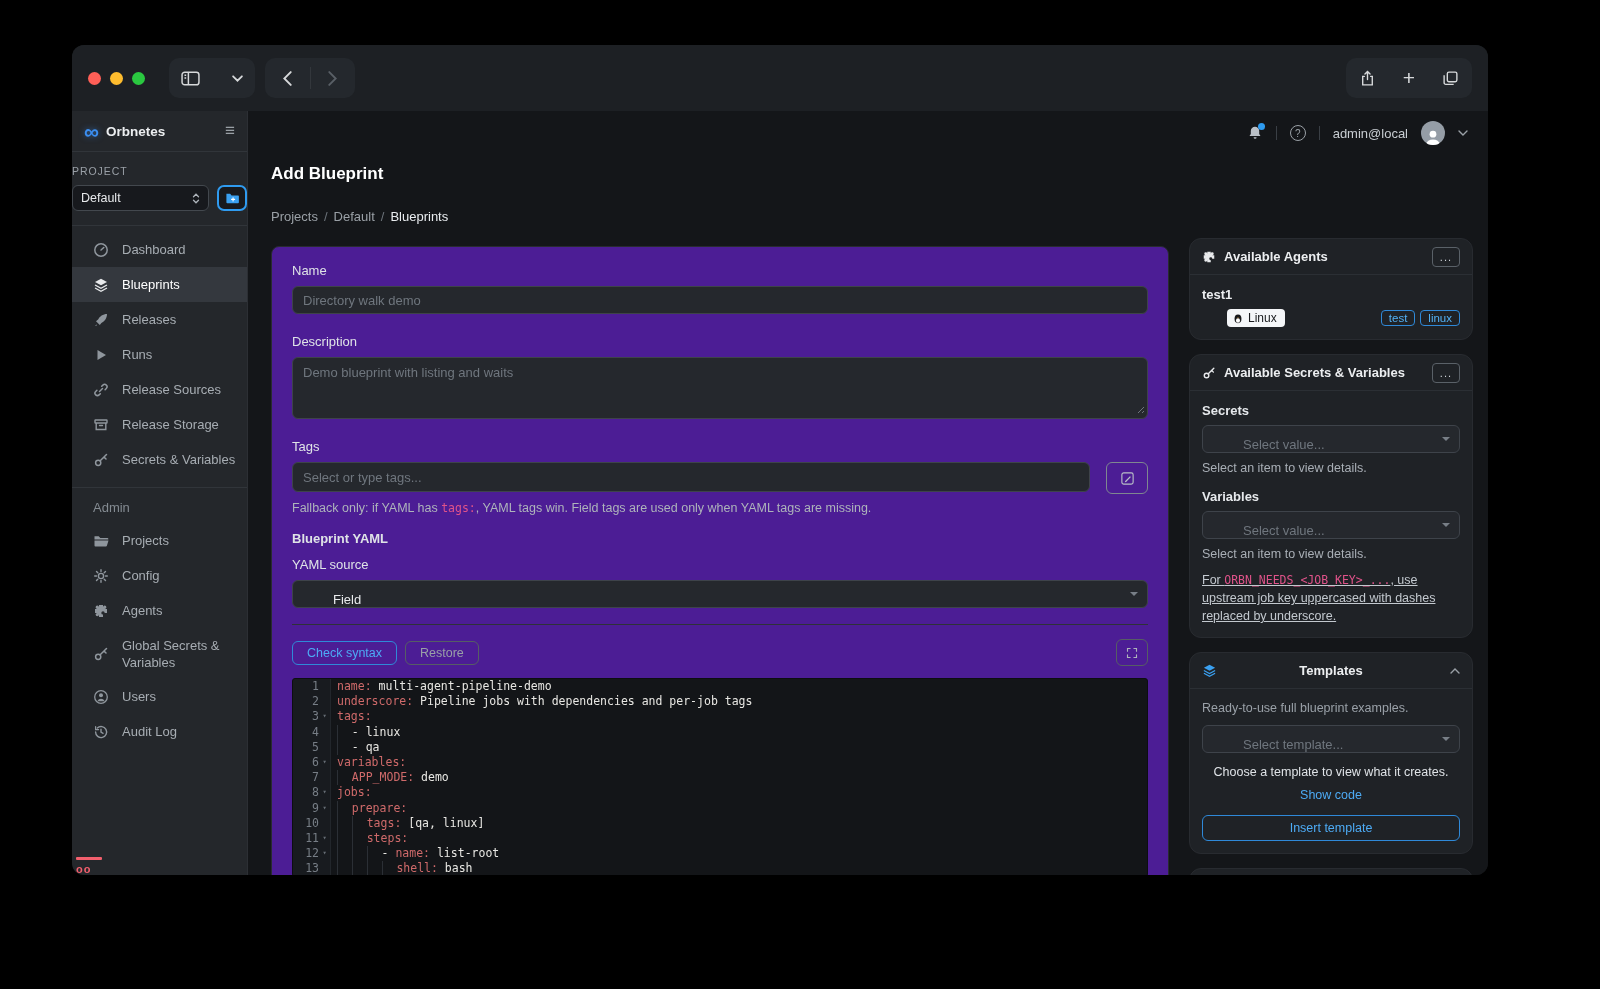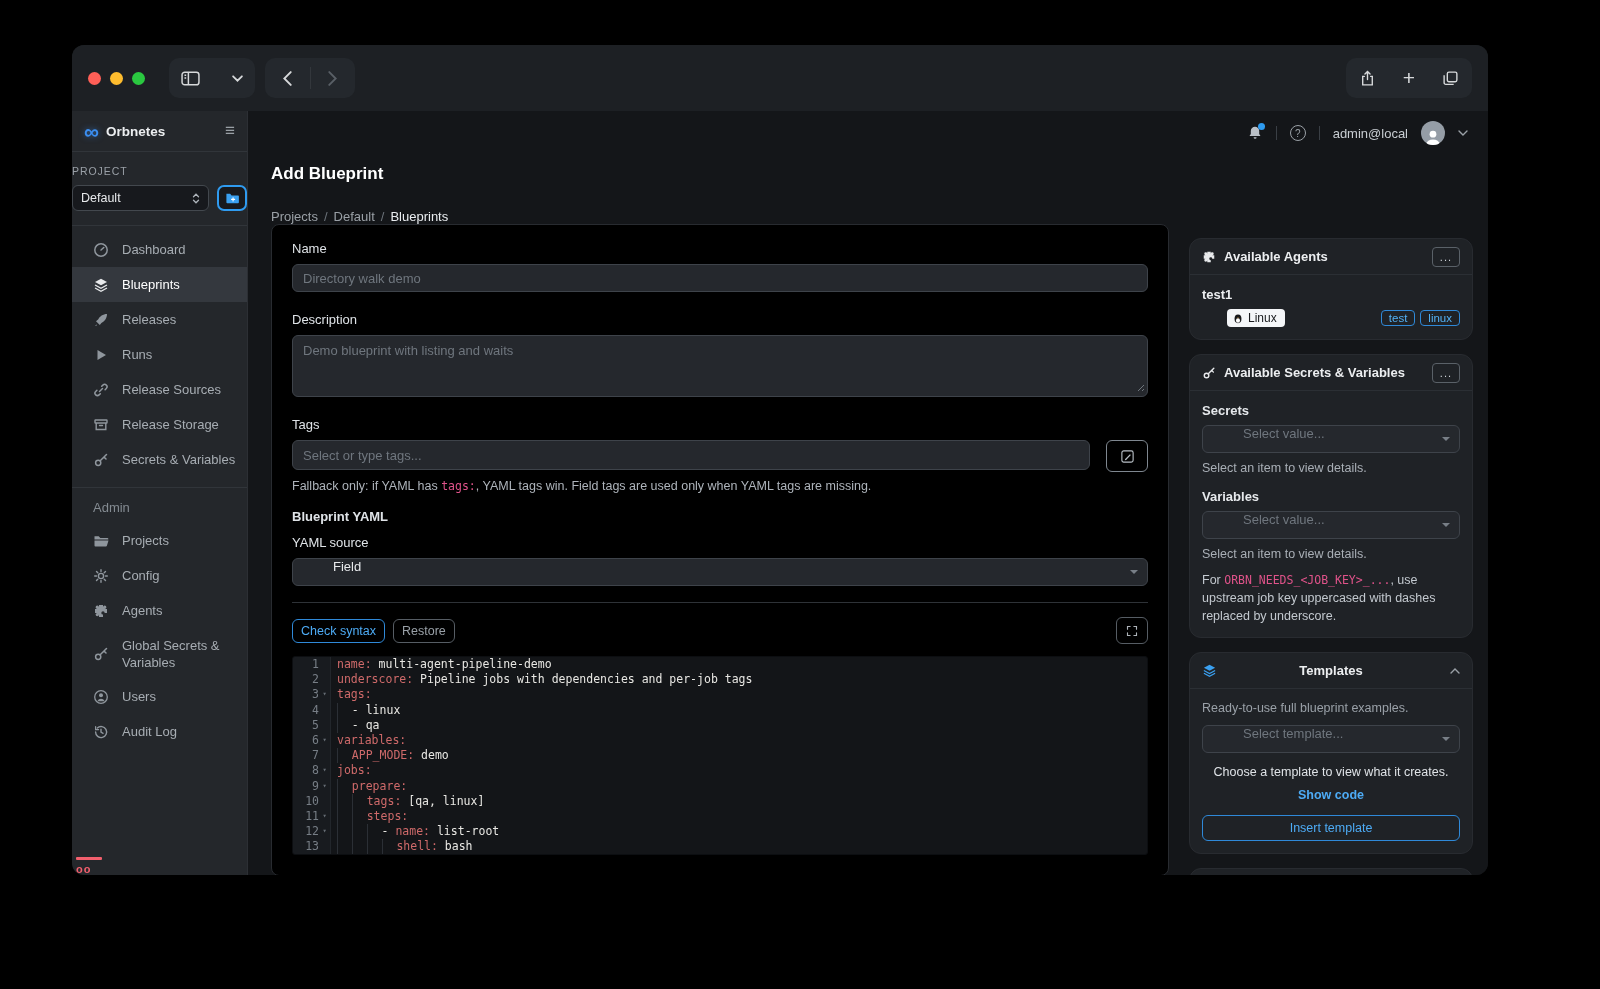--- a/index.html
+++ b/index.html
@@ -62,46 +62,46 @@
   .help-c{width:16px;height:16px;border:1.4px solid #9aa0a6;border-radius:50%;font-size:10px;color:#9aa0a6;
     display:flex;align-items:center;justify-content:center;box-sizing:border-box;}
   .ub-user{font-size:13px;color:#c8cdd2;}
   .avatar{width:24px;height:24px;border-radius:50%;background:#959da6;display:flex;align-items:flex-end;justify-content:center;overflow:hidden;}
   .content{flex:1;display:flex;gap:20px;padding:0 15px 0 23px;min-height:0;}
   .form-col{flex:1;min-width:0;}
   .page-title{color:#fff;font-size:17px;font-weight:700;margin-top:9px;}
   .crumbs{margin-top:25px;font-size:13px;color:#9aa0a6;}
   .crumbs .sep{margin:0 6px;color:#6c737a;}
   .crumbs .cur{color:#e9ecef;}
-  .card{background:#000000;border:1px solid #282b30;border-radius:8px;padding:16px 20px 20px;}
+  .card{margin-top:22px;background:#4c1d95;border:1px solid #282b30;border-radius:8px;padding:16px 20px 20px;}
   .f-label{color:#dfe3e7;font-size:13px;margin-bottom:8px;}
   .f-label.b{font-weight:700;}
   .inp{width:100%;box-sizing:border-box;background:#25282d;border:1px solid #3e434a;border-radius:6px;
     color:#e8eaec;font-family:"Liberation Sans",sans-serif;font-size:13px;padding:0 10px;height:28px;outline:none;}
   .inp::placeholder,textarea.inp::placeholder{color:#6f767e;}
   textarea.inp{height:62px;padding:7px 10px;resize:none;display:block;}
   .ta-wrap{position:relative;}
   .ta-grip{position:absolute;right:4px;bottom:6px;width:9px;height:9px;
     background:repeating-linear-gradient(135deg,transparent 0 2px,#6f767d 2px 3px);
     clip-path:polygon(100% 0,100% 100%,0 100%);}
   .gap20{height:20px;}.gap16{height:16px;}
   .tags-row{display:flex;gap:16px;}
   .tags-row .inp{flex:1;}
   .tag-edit{width:40px;height:30px;flex:none;border:1px solid #7f8790;border-radius:6px;background:transparent;
     color:#b9c0c7;display:flex;align-items:center;justify-content:center;}
   .help{margin-top:7px;font-size:12.5px;color:#aeb4bb;}
   .codep{font-family:"DejaVu Sans Mono",monospace;font-size:11.5px;color:#e0538a;}
   .sel{position:relative;}
-  .sel .inp{display:flex;align-items:flex-start;color:#e8eaec;padding-left:40px;}
+  .sel .inp{display:flex;align-items:flex-end;color:#e8eaec;padding-left:40px;}
   .sel .ph{color:#6f767e;}
   .sel::after{content:"";position:absolute;right:10px;top:50%;margin-top:-2px;border:4px solid transparent;
     border-top-color:#787f87;}
   .hr{border-top:1px solid #2e3237;margin:16px 0 14px;}
   .btn-row{display:flex;align-items:center;gap:8px;margin-bottom:12px;}
-  .btn{font-size:12.5px;border-radius:6px;padding:4px 8px;background:transparent;border:1px solid;}
+  .btn{font-size:12.5px;border-radius:6px;padding:4px 14px;background:transparent;border:1px solid;}
   .btn.blue{color:#4dabf5;border-color:#2f89d8;}
   .btn.gray{color:#99a0a7;border-color:#565d64;}
   .exp-btn{margin-left:auto;width:30px;height:25px;border:1px solid #565d64;border-radius:6px;
     display:flex;align-items:center;justify-content:center;color:#aeb4ba;}
   
   .editor{border:1px solid #0c0e11;background:#131518;font-family:"DejaVu Sans Mono",monospace;
     font-size:11.5px;border-radius:3px;overflow:hidden;}
   .ed-row{display:flex;height:15.2px;line-height:15.2px;}
   .ed-gut{width:38px;flex:none;background:#181b1f;color:#777e86;display:flex;border-right:1px solid #22262b;box-sizing:border-box;}
   .ed-num{flex:1;text-align:right;}
@@ -121,24 +121,24 @@
   .p-head.center .chev{position:absolute;right:12px;color:#9aa0a6;}
   .p-body{padding:12px;}
   .agent-name{color:#eceef0;font-size:13px;font-weight:700;margin-bottom:7px;}
   .agent-row{display:flex;align-items:center;justify-content:space-between;padding-left:25px;}
   .os-chip{display:inline-flex;align-items:center;gap:4px;background:#f4f6f8;color:#191b1e;font-size:12px;
     border-radius:4px;padding:2px 8px 2px 5px;font-weight:500;}
   .blue-chips{display:flex;gap:5px;}
   .chip{border:1px solid #2f89d8;color:#53b1f5;font-size:11.5px;border-radius:4px;padding:1px 7px;}
   .p-label{color:#e6e9ec;font-size:13px;font-weight:700;margin-bottom:7px;}
   .hint{color:#a9afb6;font-size:12.5px;margin:8px 0 14px;}
-  .note{color:#c3c9cf;font-size:12.5px;line-height:1.45;margin-top:10px;}
+  .note{color:#c3c9cf;font-size:12.5px;line-height:1.45;margin-top:10px;text-decoration:underline;}
   .tpl-sub{color:#9aa1a8;font-size:12.5px;margin-bottom:10px;}
   .tpl-hint{color:#dfe3e7;font-size:12.5px;text-align:center;margin:12px 0 9px;}
-  .show-code{color:#4dabf5;font-size:12.5px;font-weight:700;text-align:center;margin-bottom:13px;}
+  .show-code{color:#4dabf5;font-size:12.5px;font-weight:400;text-align:center;margin-bottom:13px;}
   .insert-btn{width:100%;height:26px;border:1px solid #2f89d8;border-radius:6px;background:transparent;
     color:#4dabf5;font-size:12.5px;}
   .dev-badge{position:absolute;left:4px;top:812px;width:40px;color:#f25f6d;}
   .dev-badge .bar{width:26px;height:3px;background:#f25f6d;border-radius:1px;}
   .dev-badge .txt{font-size:11px;font-weight:700;margin-top:3px;letter-spacing:1px;}
 </style>
 </head>
 <body>
 
 <div class="win">

